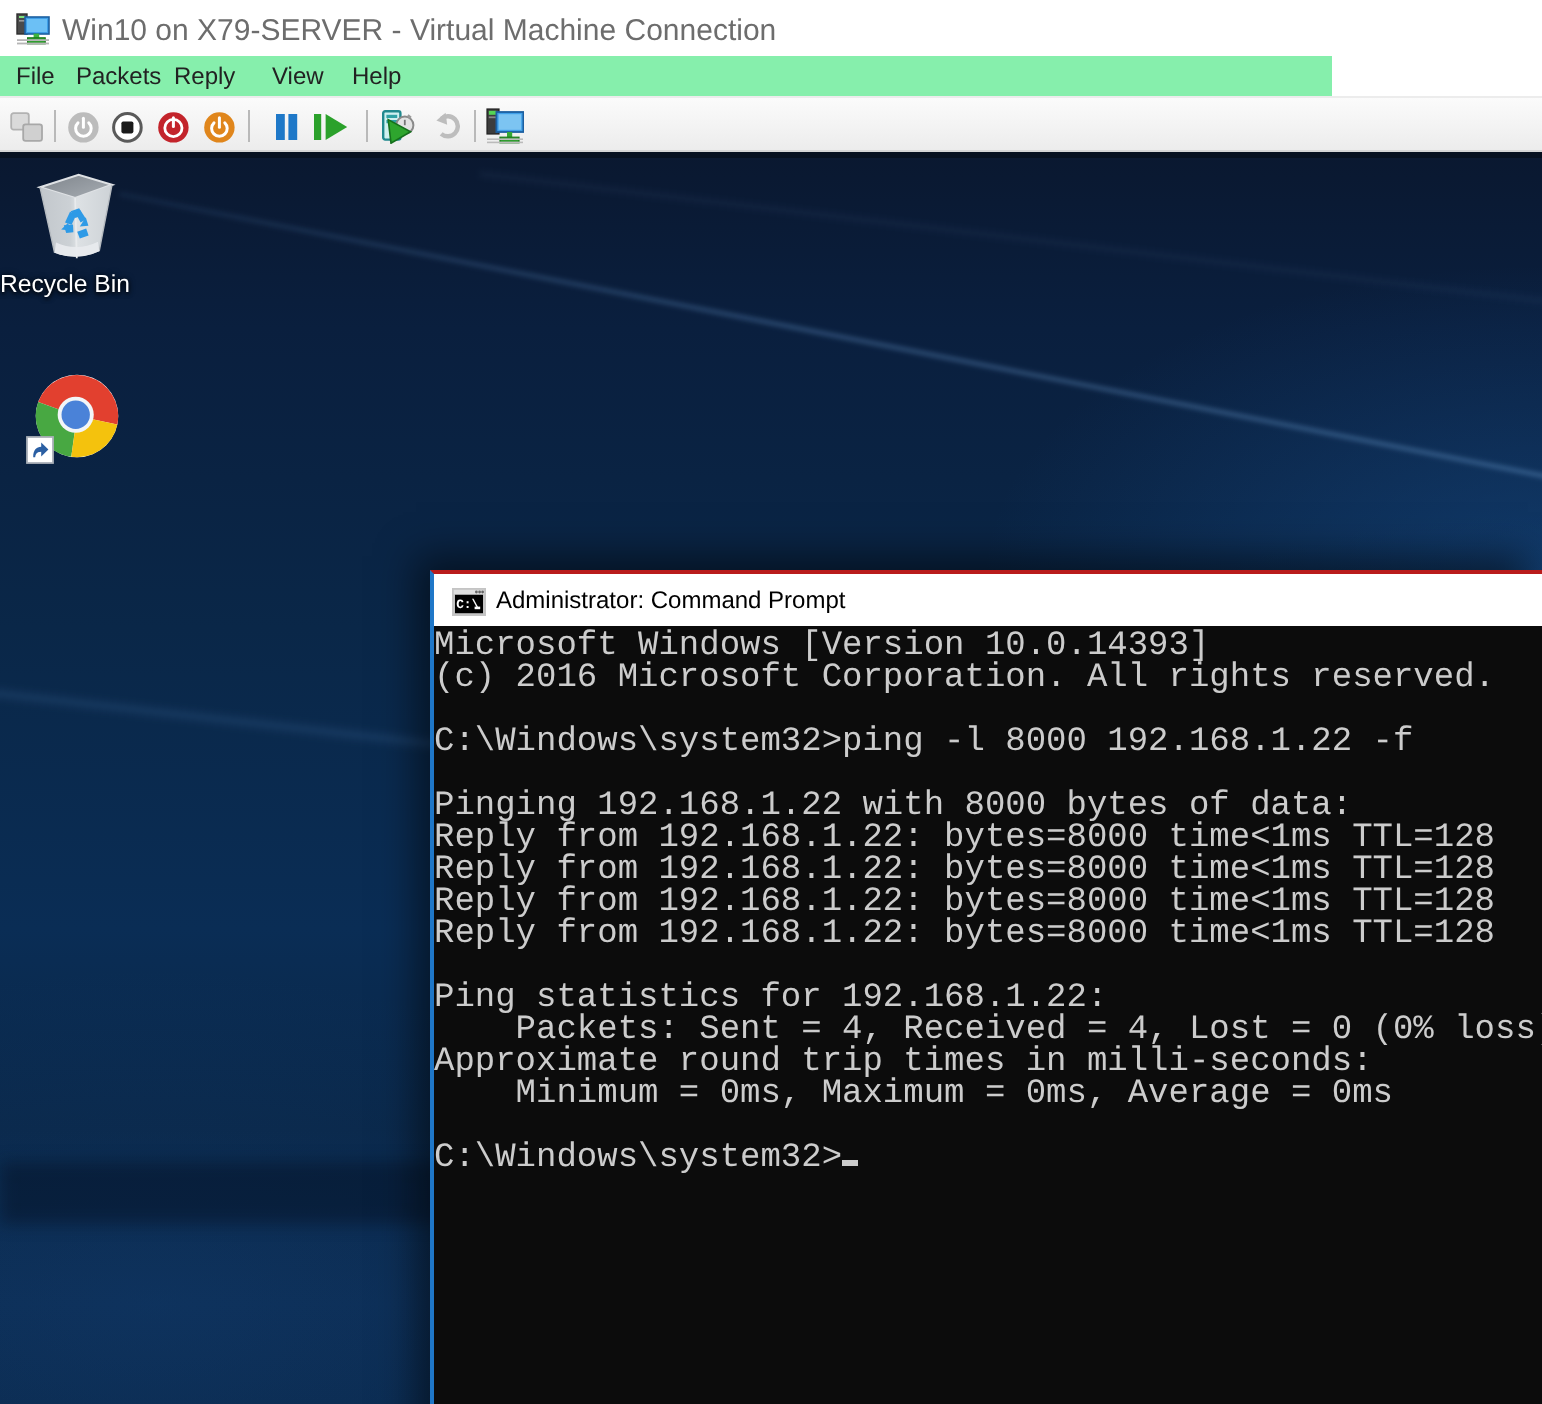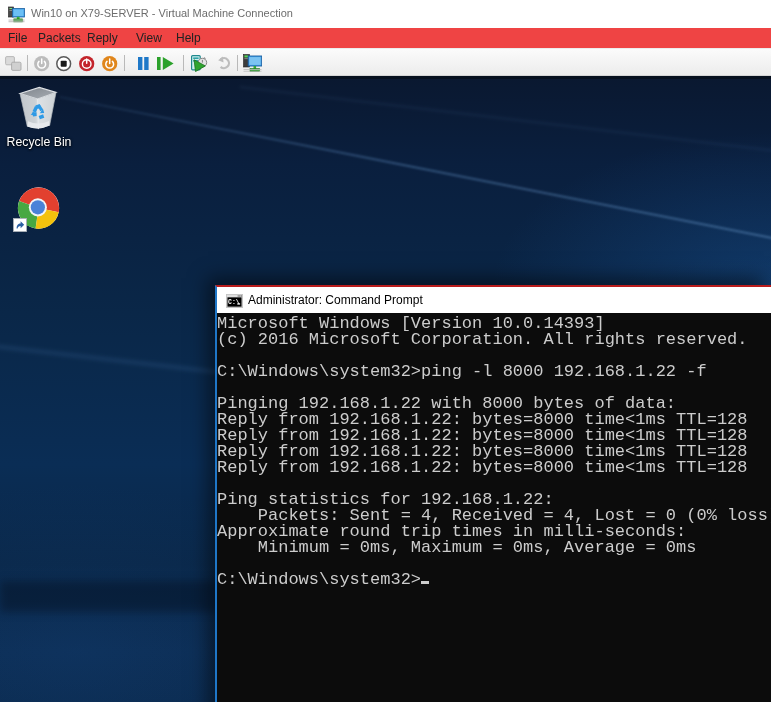--- a/index.html
+++ b/index.html
@@ -3,40 +3,40 @@
 <meta charset="utf-8">
 <style>
   * { margin:0; padding:0; box-sizing:border-box; }
   html,body { width:771px; height:702px; overflow:hidden; }
   body { font-family:"Liberation Sans", sans-serif; position:relative; background:#fff; }
   #stage { position:absolute; left:0; top:0; width:771px; height:702px; overflow:hidden; }
 
   
   #titlebar { position:absolute; left:0; top:0; width:771px; height:28px; background:#ffffff; }
   #titleicon { position:absolute; left:8px; top:6px; }
-  #titletext { position:absolute; left:31px; top:7px; font-size:11px; color:#6d6d6d; }
-  #menubar { position:absolute; left:0; top:28px; width:771px; height:20px; background:#ef4444; font-size:12px; color:#222; }
+  #titletext { position:absolute; left:31px; top:7px; font-size:15px; color:#6d6d6d; }
+  #menubar { position:absolute; left:0; top:28px; width:666px; height:20px; background:#86efac; font-size:12px; color:#222; }
   #menubar span { position:absolute; top:3px; }
   #toolbar { position:absolute; left:0; top:48px; width:771px; height:28px;
     background:linear-gradient(180deg,#fbfbfb 0%,#f3f3f3 55%,#ececec 100%);
     border-top:1px solid #ececec; border-bottom:1px solid #d5d5d5; }
   .sep { position:absolute; top:6px; width:1px; height:16px; background:#b9b9b9; }
   .tico { position:absolute; top:0; }
 
   
   #desktop { position:absolute; left:0; top:76px; width:771px; height:626px; overflow:hidden;
     background:
       radial-gradient(ellipse 430px 240px at 100% 34%, rgba(28,92,165,0.38), rgba(28,92,165,0) 65%),
       radial-gradient(ellipse 500px 300px at 100% 60%, rgba(26,88,158,0.28), rgba(26,88,158,0) 65%),
       radial-gradient(ellipse 420px 240px at 10% 92%, rgba(24,80,146,0.18), rgba(24,80,146,0) 70%),
       linear-gradient(180deg,#0a1830 0%, #0a1f3e 14%, #0a2748 38%, #0a2d55 62%, #0a2748 78%, #0c2c52 92%, #0b2a4e 100%);
   }
   .ray { position:absolute; transform-origin:0 0; }
   #darkband { position:absolute; left:0; top:505px; width:260px; height:31px; background:linear-gradient(90deg, rgba(2,12,28,0.42) 0%, rgba(2,12,28,0.42) 80%, rgba(2,12,28,0) 100%); filter:blur(4px); }
-  .dlabel { position:absolute; color:#fff; font-size:12.3px; text-align:center; text-shadow:0 1px 2px rgba(0,0,0,0.95), 0 0 3px rgba(0,0,0,0.7); line-height:16px; }
+  .dlabel { position:absolute; color:#fff; font-size:12.3px; text-shadow:0 1px 2px rgba(0,0,0,0.95), 0 0 3px rgba(0,0,0,0.7); line-height:16px; }
 
   
   #cmd { position:absolute; left:215px; top:285px; width:556px; height:505px;
     border-left:2px solid #1f77c8; border-top:2px solid #b91c1c;
     box-shadow:-7px -7px 18px rgba(0,0,0,0.5); background:#5eead4; }
   #cmdtitle { position:absolute; left:0; top:0; width:554px; height:26px; background:#ffffff; }
   #cmdtitletext { position:absolute; left:31px; top:6px; font-size:12px; color:#000; }
   #cmdbody { position:absolute; left:0; top:26px; width:554px; height:389px; background:#0c0c0c; }
   #cmdbody pre { margin:0; padding:3px 0 0 0px; font-family:Liberation Mono, monospace; font-size:17px; line-height:16px; color:#cccccc; }
   .cur { display:inline-block; width:8px; height:3px; background:#cccccc; vertical-align:0; }

